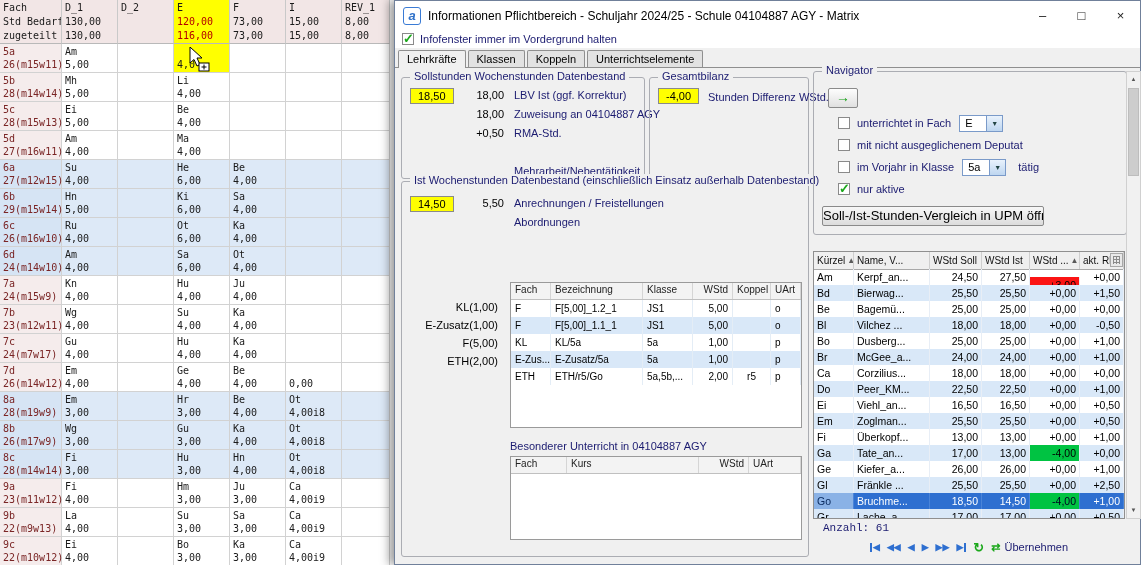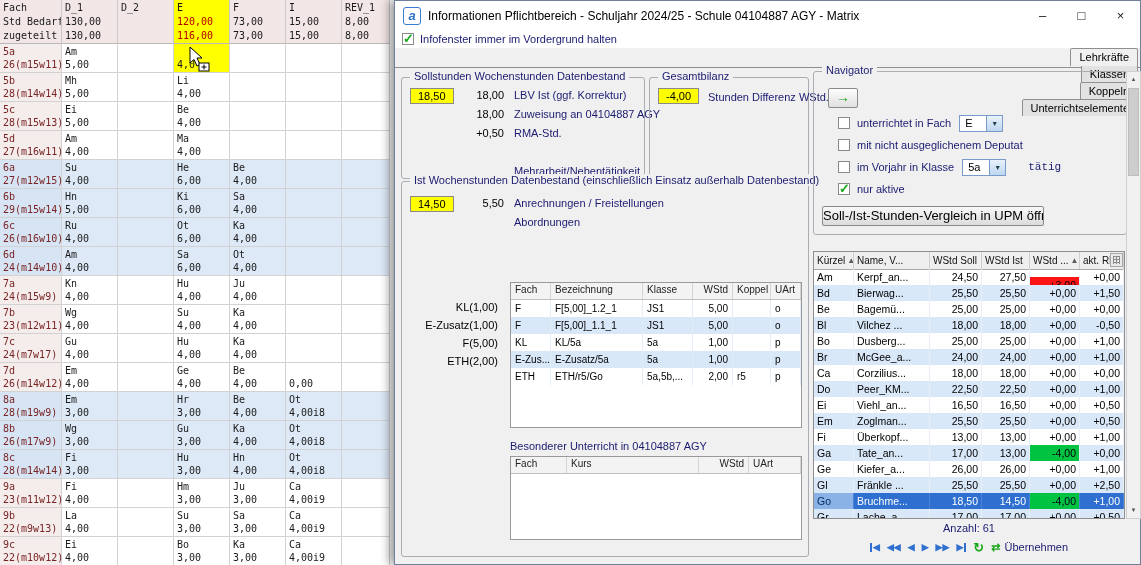--- a/index.html
+++ b/index.html
@@ -43,21 +43,21 @@
   .winbtn{width:39px;height:100%;display:flex;align-items:center;justify-content:center;
           color:#222;font-size:13px;}
   .topbar{position:absolute;left:0;top:29px;right:0;height:18px;background:#fff;
           display:flex;align-items:center;gap:6px;padding-left:7px;border-bottom:1px solid #ececec;}
   .fcheck{width:12px;height:12px;box-sizing:border-box;border:1px solid #8a8a8a;background:#fff;
           position:relative;flex:0 0 auto;}
   .fcheck.st-checked::after{content:"✓";position:absolute;left:0px;top:-3px;color:#1ca81c;
           font-weight:bold;font-size:13px;}
   .flbl{white-space:nowrap;}
   .tabbar{position:absolute;left:0;top:47px;right:0;height:19px;background:#f0f0f0;
-          display:flex;align-items:flex-end;padding-left:3px;border-bottom:1px solid #8f8f8f;box-sizing:content-box;flex-direction:column;}
+          display:flex;align-items:flex-end;padding-left:3px;border-bottom:1px solid #8f8f8f;box-sizing:content-box;}
   .tab{background:#e2e2e2;border:1px solid #8f8f8f;border-bottom:none;border-radius:2px 2px 0 0;
        padding:2px 8px;margin-right:2px;color:#000;white-space:nowrap;position:relative;}
   .tab.st-active{background:#f0f0f0;margin-bottom:-1px;padding-bottom:3px;z-index:3;}
 
   
   .grp{position:absolute;border:1px solid #abadb3;border-radius:3px;}
   .gtitle{position:absolute;top:-8px;left:8px;background:#f0f0f0;padding:0 4px;white-space:nowrap;}
   .grp-soll{left:6px;top:76px;width:242px;height:100px;}
   .grp-bilanz{left:254px;top:76px;width:158px;height:100px;}
   .grp-ist{left:6px;top:180px;width:406px;height:374px;}
@@ -82,40 +82,40 @@
   .ihc{box-sizing:border-box;padding:1px 4px;font-size:10px;color:#222;border-right:1px solid #d5d5d5;
        white-space:nowrap;overflow:hidden;}
   .irow{display:flex;height:17px;line-height:17px;font-size:10px;}
   .ic{box-sizing:border-box;padding:0 4px;border-right:1px solid #e4edf6;color:#000;
       white-space:nowrap;overflow:hidden;}
   .t1 .irow:nth-of-type(even){background:#d9e8f8;}
   .t1 .ihc:nth-of-type(1),.t1 .ic:nth-of-type(1){width:40px;}
   .t1 .ihc:nth-of-type(2),.t1 .ic:nth-of-type(2){width:92px;}
   .t1 .ihc:nth-of-type(3),.t1 .ic:nth-of-type(3){width:50px;}
   .t1 .ihc:nth-of-type(4),.t1 .ic:nth-of-type(4){width:40px;text-align:right;}
-  .t1 .ihc:nth-of-type(5),.t1 .ic:nth-of-type(5){width:38px;}
+  .t1 .ihc:nth-of-type(5),.t1 .ic:nth-of-type(5){width:38px;text-align:center;}
   .t1 .ihc:nth-of-type(6),.t1 .ic:nth-of-type(6){flex:1;}
   .t2 .ihc:nth-of-type(1),.t2 .ic:nth-of-type(1){width:56px;}
   .t2 .ihc:nth-of-type(2),.t2 .ic:nth-of-type(2){width:132px;}
   .t2 .ihc:nth-of-type(3),.t2 .ic:nth-of-type(3){width:50px;text-align:right;}
   .t2 .ihc:nth-of-type(4),.t2 .ic:nth-of-type(4){flex:1;}
 
   
   .gobtn{position:absolute;left:14px;top:16px;width:30px;height:20px;box-sizing:border-box;
          background:linear-gradient(#fdfdfd,#e0e0e0);border:1px solid #8a8a8a;border-radius:2px;
          color:#18a018;font-weight:bold;font-size:14px;text-align:center;line-height:17px;}
   .filters{position:absolute;left:24px;top:40px;right:8px;}
   .frow{display:flex;align-items:center;height:22px;}
   .frow .flbl{margin-right:0;}
   .combo{display:inline-flex;margin-left:8px;height:17px;box-sizing:border-box;border:1px solid #7a9ac9;
          background:#fff;align-items:stretch;}
   .combo-val{padding:0 5px;min-width:16px;color:#000;line-height:15px;}
   .combo-btn{width:15px;background:linear-gradient(#e9f2fc,#bed6f0);border-left:1px solid #7a9ac9;
              font-size:7px;display:flex;align-items:center;justify-content:center;color:#244;}
-  .fsuffix{margin-left:22px;font-family:Liberation Mono, monospace;}
+  .fsuffix{margin-left:12px;}
   .cmpbtn{position:absolute;left:8px;top:134px;width:222px;height:20px;box-sizing:border-box;
           background:linear-gradient(#f8f8f8,#dcdcdc);border:1px solid #8a8a8a;border-radius:2px;
           color:#000;text-align:center;line-height:18px;white-space:nowrap;overflow:hidden;font-size:13px;}
 
   
   .ttable{position:absolute;left:418px;top:250px;width:312px;height:268px;background:#fff;
           border:1px solid #8f8f8f;box-sizing:border-box;overflow:hidden;}
   .thead{display:flex;height:17px;background:#efefef;border-bottom:1px solid #a8a8a8;}
   .thc{box-sizing:border-box;padding:1px 3px;font-size:10px;color:#111;border-right:1px solid #cfcfcf;
        display:flex;align-items:center;gap:2px;white-space:nowrap;overflow:hidden;}
@@ -144,21 +144,21 @@
   .tc.cd{width:50px;}
   .tc.cr{flex:1;}
   .num{text-align:right;}
   .tc.cd.st-over{background:#fb1414;margin-top:8px;}
   .tc.cd.st-under{background:#00c342;}
   .trow.st-selected{background:#2e6fd0;}
   .trow.st-selected .tc{color:#fff;border-right-color:#4a84d8;}
   .trow.st-selected .tc.ck{background:#8ab2e6;color:#0b2c60;}
   .trow.st-selected .tc.cd.st-under{background:#00c342;color:#002;}
 
-  .anzahl{position:absolute;left:418px;top:521px;width:312px;text-align:center;}
+  .anzahl{position:absolute;left:428px;top:521px;width:312px;font-family:Liberation Mono, monospace;}
   .navrow{position:absolute;left:418px;top:537px;width:312px;display:flex;align-items:center;
           justify-content:center;gap:7px;height:18px;}
   .nbtn{color:#2e6fd0;font-size:9px;font-weight:bold;display:inline-flex;align-items:center;gap:1px;}
   .nbar{width:2px;height:9px;background:#2e6fd0;display:inline-block;}
   .refresh{color:#1ca81c;font-size:13px;font-weight:bold;}
   .applybtn{display:inline-flex;align-items:center;gap:4px;}
   .apply-ic{color:#1ca81c;font-weight:bold;}
 
   
   .vscroll{position:absolute;left:731px;top:70px;width:15px;height:448px;background:#f1f1f1;

